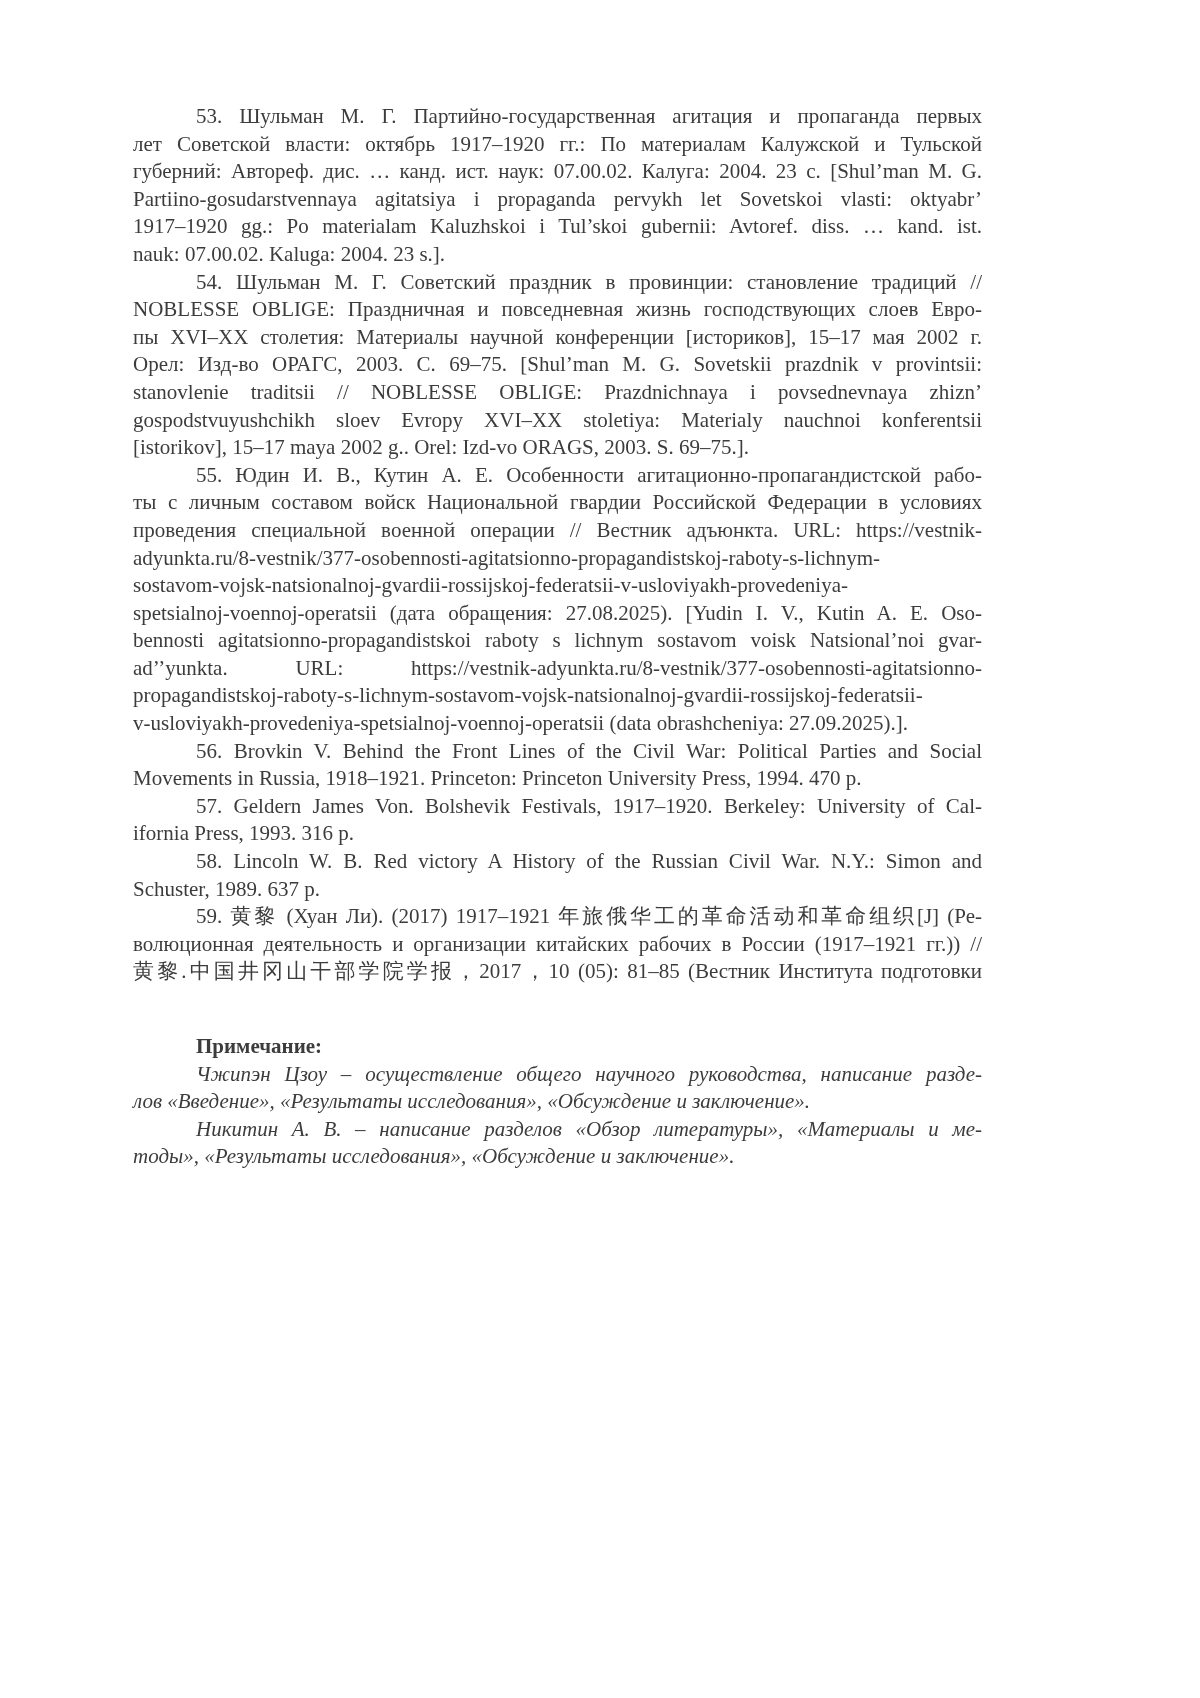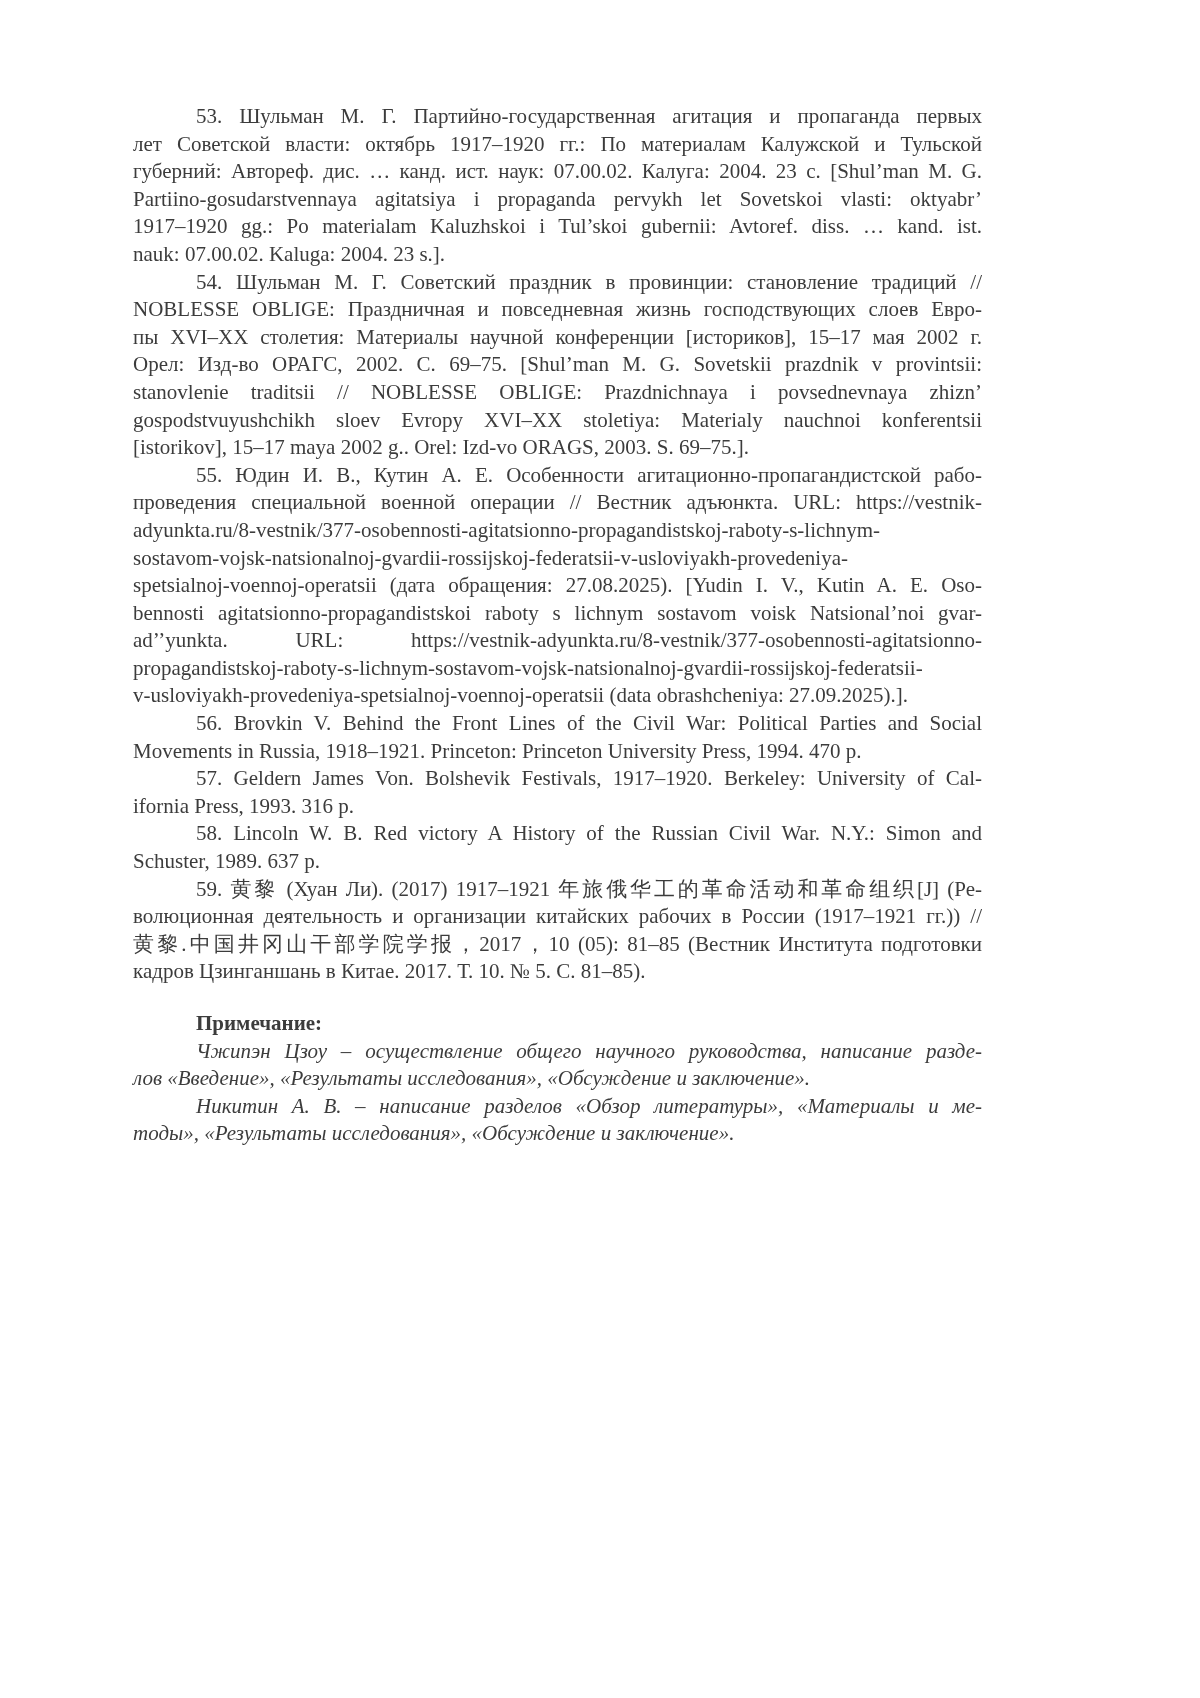--- a/index.html
+++ b/index.html
@@ -26,21 +26,21 @@
   .line {
     text-align: justify;
     text-align-last: justify;
     white-space: normal;
   }
   .line.left {
     text-align: left;
     text-align-last: left;
   }
   .line.first { text-indent: 63px; }
-  .note-section { margin-top: 24px; }
+  .note-section { margin-top: 47px; }
   .note-heading {
     font-weight: bold;
     text-indent: 63px;
   }
   .note-paragraph { font-style: italic; }
   .footer {
     position: absolute;
     left: 133px; top: 1593px;
     width: 849px;
     text-align: center;
@@ -59,27 +59,28 @@
           <div class="line">лет Советской власти: октябрь 1917–1920 гг.: По материалам Калужской и Тульской</div>
           <div class="line">губерний: Автореф. дис. … канд. ист. наук: 07.00.02. Калуга: 2004. 23 с. [Shul’man M. G.</div>
           <div class="line">Partiino-gosudarstvennaya agitatsiya i propaganda pervykh let Sovetskoi vlasti: oktyabr’</div>
           <div class="line">1917–1920 gg.: Po materialam Kaluzhskoi i Tul’skoi gubernii: Avtoref. diss. … kand. ist.</div>
           <div class="line left">nauk: 07.00.02. Kaluga: 2004. 23 s.].</div>
         </div>
         <div class="paragraph">
           <div class="line first">54. Шульман М. Г. Советский праздник в провинции: становление традиций //</div>
           <div class="line">NOBLESSE OBLIGE: Праздничная и повседневная жизнь господствующих слоев Евро-</div>
           <div class="line">пы XVI–XX столетия: Материалы научной конференции [историков], 15–17 мая 2002 г.</div>
-          <div class="line">Орел: Изд-во ОРАГС, 2002. С. 69–75. [Shul’man M. G. Sovetskii prazdnik v provintsii:</div>
+          <div class="line">Орел: Изд-во ОРАГС, 2003. С. 69–75. [Shul’man M. G. Sovetskii prazdnik v provintsii:</div>
           <div class="line">stanovlenie traditsii // NOBLESSE OBLIGE: Prazdnichnaya i povsednevnaya zhizn’</div>
           <div class="line">gospodstvuyushchikh sloev Evropy XVI–XX stoletiya: Materialy nauchnoi konferentsii</div>
           <div class="line left">[istorikov], 15–17 maya 2002 g.. Orel: Izd-vo ORAGS, 2003. S. 69–75.].</div>
         </div>
         <div class="paragraph">
           <div class="line first">55. Юдин И. В., Кутин А. Е. Особенности агитационно-пропагандистской рабо-</div>
+          <div class="line">ты с личным составом войск Национальной гвардии Российской Федерации в условиях</div>
           <div class="line">проведения специальной военной операции // Вестник адъюнкта. URL: https://vestnik-</div>
           <div class="line left">adyunkta.ru/8-vestnik/377-osobennosti-agitatsionno-propagandistskoj-raboty-s-lichnym-</div>
           <div class="line left">sostavom-vojsk-natsionalnoj-gvardii-rossijskoj-federatsii-v-usloviyakh-provedeniya-</div>
           <div class="line">spetsialnoj-voennoj-operatsii (дата обращения: 27.08.2025). [Yudin I. V., Kutin A. E. Oso-</div>
           <div class="line">bennosti agitatsionno-propagandistskoi raboty s lichnym sostavom voisk Natsional’noi gvar-</div>
           <div class="line">ad’’yunkta. URL: https://vestnik-adyunkta.ru/8-vestnik/377-osobennosti-agitatsionno-</div>
           <div class="line">propagandistskoj-raboty-s-lichnym-sostavom-vojsk-natsionalnoj-gvardii-rossijskoj-federatsii-</div>
           <div class="line left">v-usloviyakh-provedeniya-spetsialnoj-voennoj-operatsii (data obrashcheniya: 27.09.2025).].</div>
         </div>
         <div class="paragraph">
@@ -91,21 +92,20 @@
           <div class="line left">ifornia Press, 1993. 316 p.</div>
         </div>
         <div class="paragraph">
           <div class="line first">58. Lincoln W. B. Red victory A History of the Russian Civil War. N.Y.: Simon and</div>
           <div class="line left">Schuster, 1989. 637 p.</div>
         </div>
         <div class="paragraph">
           <div class="line first">59. 黄黎 (Хуан Ли). (2017) 1917–1921 年旅俄华工的革命活动和革命组织[J] (Ре-</div>
           <div class="line">волюционная деятельность и организации китайских рабочих в России (1917–1921 гг.)) //</div>
           <div class="line">黄黎.中国井冈山干部学院学报，2017，10 (05): 81–85 (Вестник Института подготовки</div>
-          <div class="line left">кадров Цзинганшань в Китае. 2017. Т. 10. № 5. С. 81–85).</div>
         </div>
       </div>
     <div class="note-section">
       <div class="note-heading">Примечание:</div>
       <div id="noteps">
           <div class="paragraph note-paragraph">
             <div class="line first">Чжипэн Цзоу – осуществление общего научного руководства, написание разде-</div>
             <div class="line left">лов «Введение», «Результаты исследования», «Обсуждение и заключение».</div>
           </div>
           <div class="paragraph note-paragraph">

